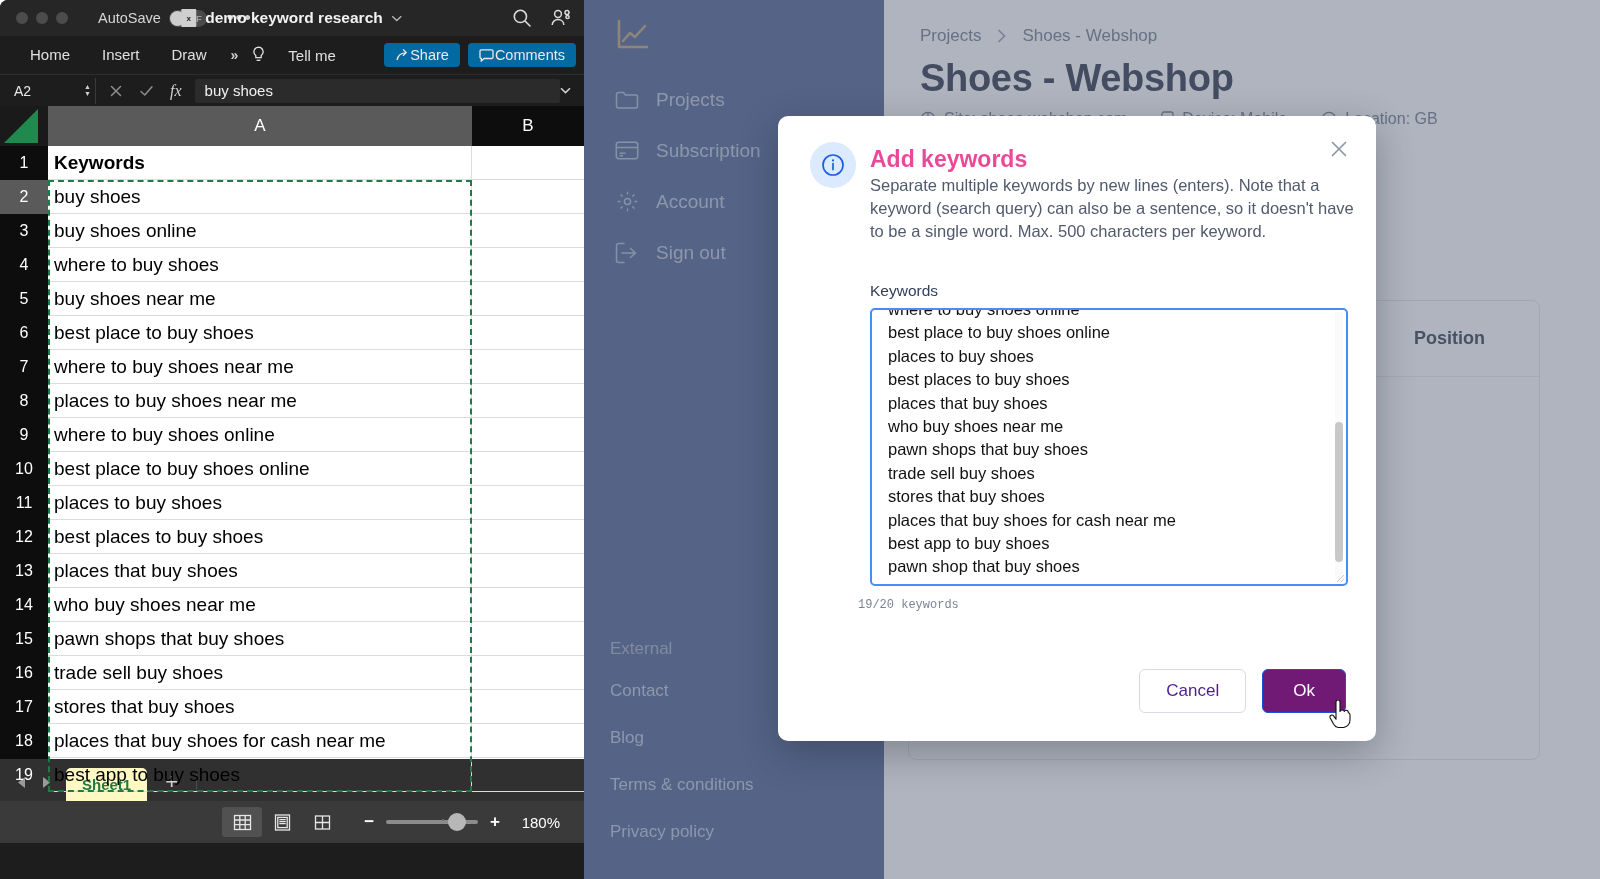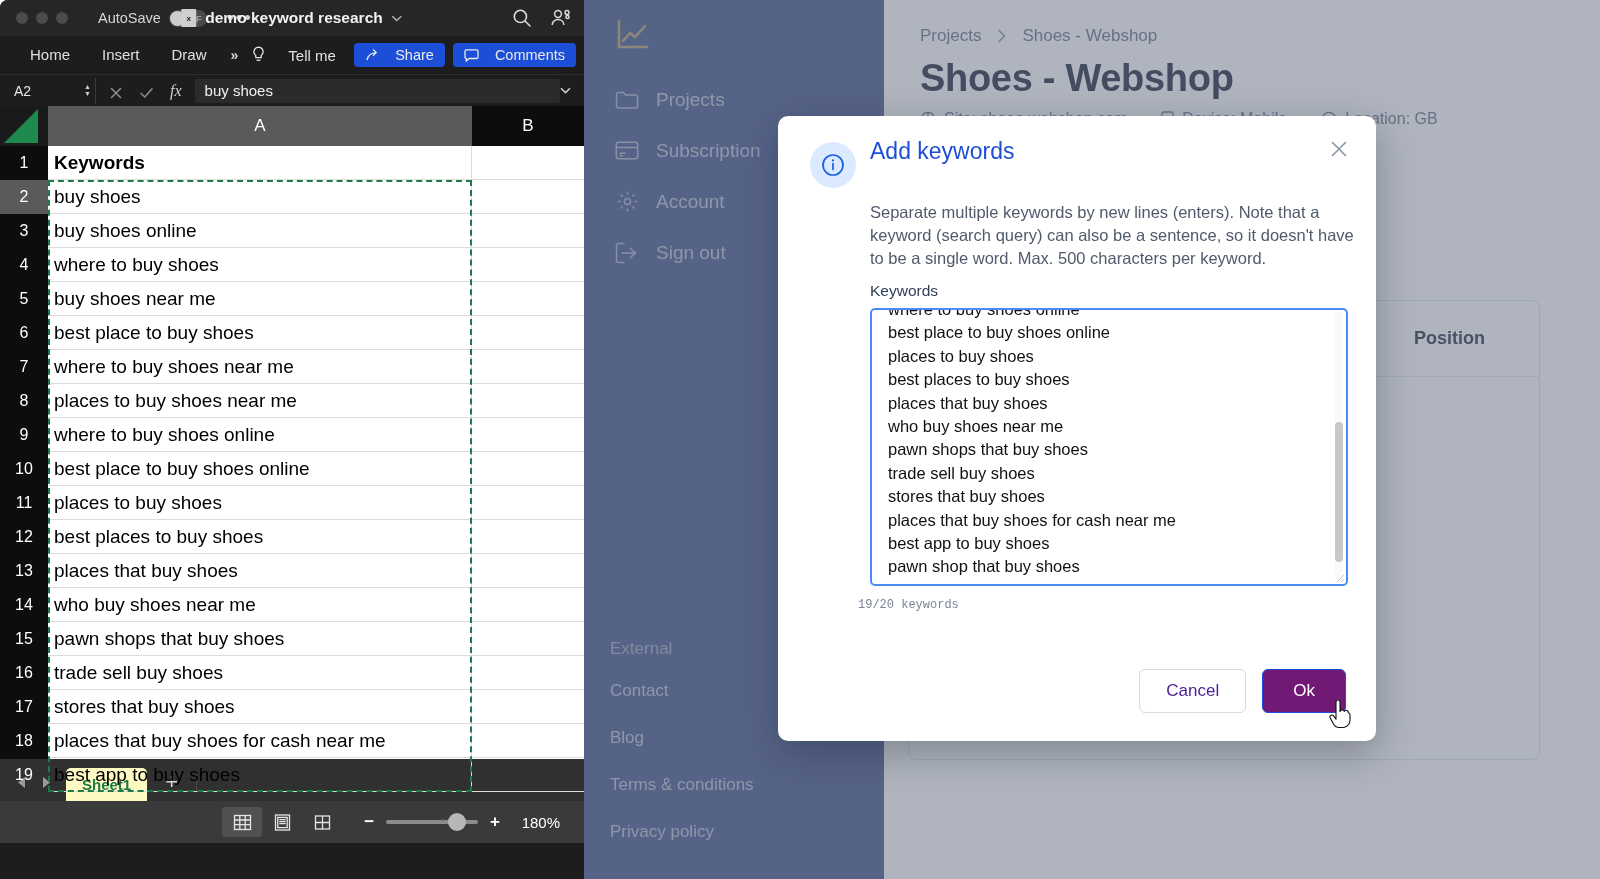--- a/index.html
+++ b/index.html
@@ -88,25 +88,25 @@
     width: 46px; height: 46px; border-radius: 50%;
     background: #dbeafe; display: flex; align-items: center; justify-content: center;
   }
   .m-close {
     position: absolute; right: 20px; top: 22px;
     width: 28px; height: 28px; cursor: pointer;
     color: #9aa3b4; font-size: 26px; line-height: 26px; text-align: center;
     font-weight: 300;
   }
   .m-title {
-    position: absolute; left: 92px; top: 22px;
-    font-size: 23px; font-weight: normal; color: #1d4ed8;
+    position: absolute; left: 92px; top: 30px;
+    font-size: 23px; font-weight: bold; color: #ec4899;
   }
   .m-desc {
-    position: absolute; left: 92px; top: 85px; width: 490px;
+    position: absolute; left: 92px; top: 58px; width: 490px;
     font-size: 16.5px; line-height: 23px; color: #515a6c;
   }
   .m-label {
     position: absolute; left: 92px; top: 166px;
     font-size: 15.5px; color: #33405a; font-weight: normal;
   }
   .m-ta-wrap {
     position: absolute; left: 92px; top: 192px; width: 478px; height: 278px;
     border: 2px solid #4a8cf7; border-radius: 5px; background: #fff;
     overflow: hidden;
@@ -198,37 +198,37 @@
     height: 38px; background: #1d1d1d; display: flex; align-items: center;
     padding-left: 14px; gap: 0;
   }
   .x-tab {
     color: #e0e0e0; font-size: 15px; padding: 0 16px; line-height: 26px; cursor: pointer; text-align: right;
   }
   .x-chevs { color: #d0d0d0; font-size: 14px; padding: 0 8px; font-weight: bold;}
   .x-tellme { display: flex; align-items: center; gap: 23px; color: #e0e0e0; font-size: 15px; padding-left: 6px;}
   .x-rb-right { margin-left: auto; display: flex; gap: 8px; padding-right: 8px; }
   .x-pill {
-    display: flex; align-items: center; gap: 16px;
-    background: #1d4ed8; border-radius: 4px; padding: 4px 11px;
+    display: flex; align-items: center; gap: 1px;
+    background: #0369a1; border-radius: 4px; padding: 4px 11px;
     color: #eaeaea; font-size: 14.5px;
   }
 
   .x-formula {
     height: 32px; background: #1d1d1d; display: flex; align-items: center;
     border-top: 1px solid #2d2d2d;
   }
   .x-namebox {
     width: 92px; height: 26px; margin-left: 4px;
     display: flex; align-items: center; justify-content: space-between;
     color: #e8e8e8; font-size: 14px; padding: 0 4px 0 10px;
     border-right: 1px solid #3a3a3a;
   }
   .x-spin { display: flex; flex-direction: column; gap: 1px; color: #cfcfcf; font-size: 7px; line-height: 6px;}
-  .x-fbtns { display: flex; align-items: flex-end; gap: 16px; padding: 0 13px; color: #8e8e8e; font-size: 15px;}
+  .x-fbtns { display: flex; align-items: center; gap: 16px; padding: 0 13px; color: #8e8e8e; font-size: 15px;}
   .x-fx { font-style: italic; font-family: "Liberation Serif", serif; color: #d0d0d0; font-size: 16px;}
   .x-fbar {
     flex: 1; height: 24px; background: #2b2b2b; border-radius: 2px;
     display: flex; align-items: center; padding: 0 10px;
     color: #f0f0f0; font-size: 15px;
   }
   .x-fdrop { width: 24px; text-align: center; color: #cfcfcf; font-size: 10px;}
 
   .x-grid-head {
     height: 40px; display: flex; background: #0d0d0d;

